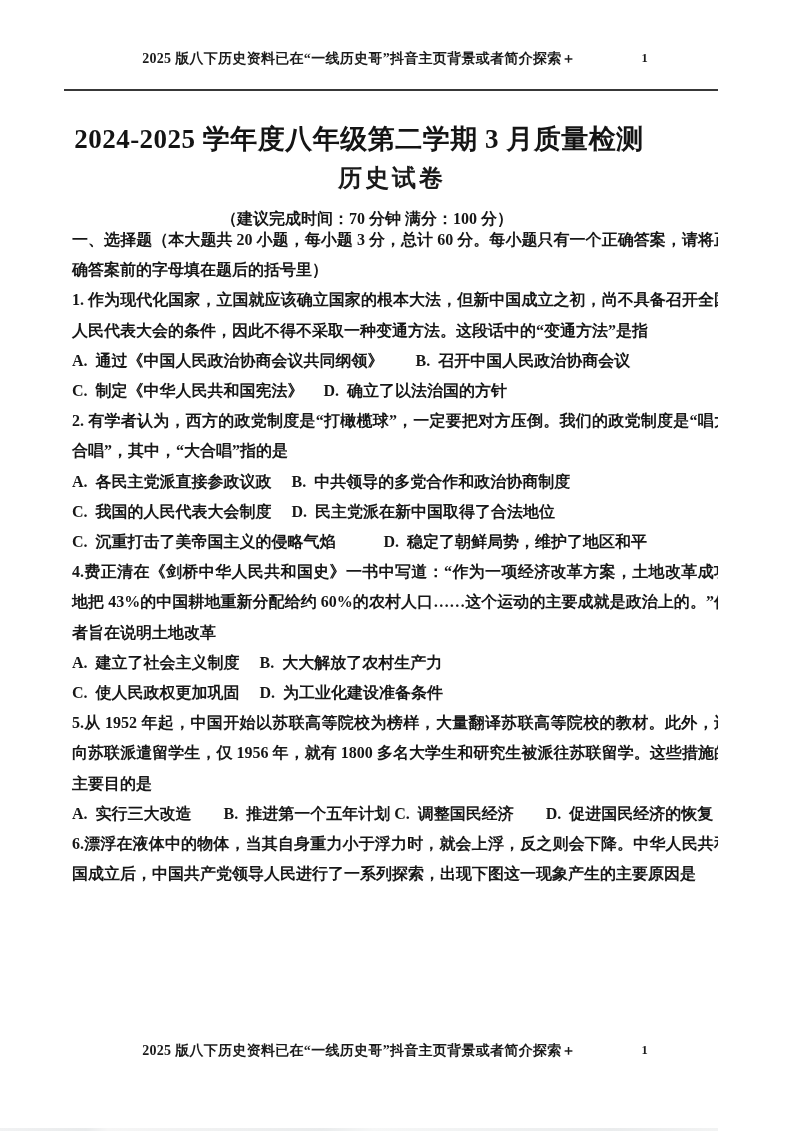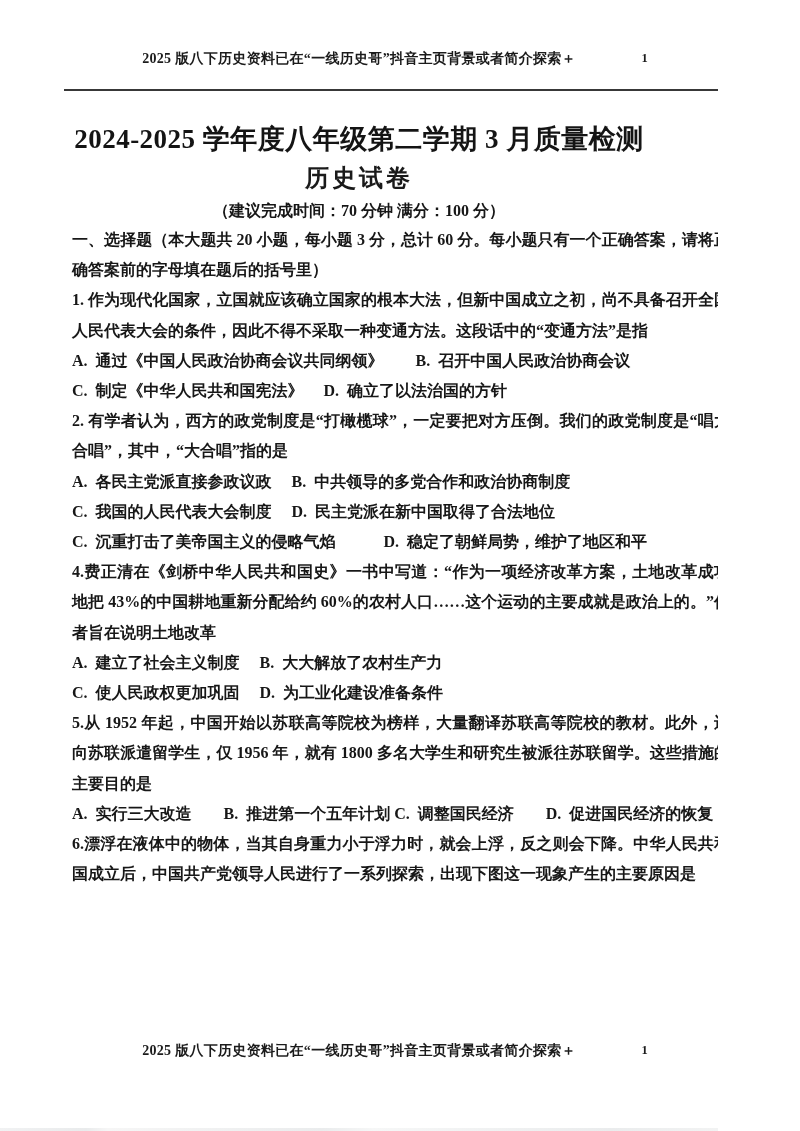--- a/index.html
+++ b/index.html
@@ -63,27 +63,28 @@
     position: absolute;
     top: 162px;
     left: 0;
     width: 100%;
     margin: 0;
     text-align: center;
     font-size: 24px;
     font-weight: 600;
     letter-spacing: 3px;
     color: #1a1a1a;
+    padding-left: 33px;
   }
   .meta {
     position: absolute;
     top: 201px;
     left: 0;
     width: 100%;
-    margin: 0;
+    margin: 8px;
     text-align: center;
     font-size: 16px;
     font-weight: 700;
     color: #161616;
   }
   
   .content {
     position: absolute;
     top: 225px;
     left: 72px;

